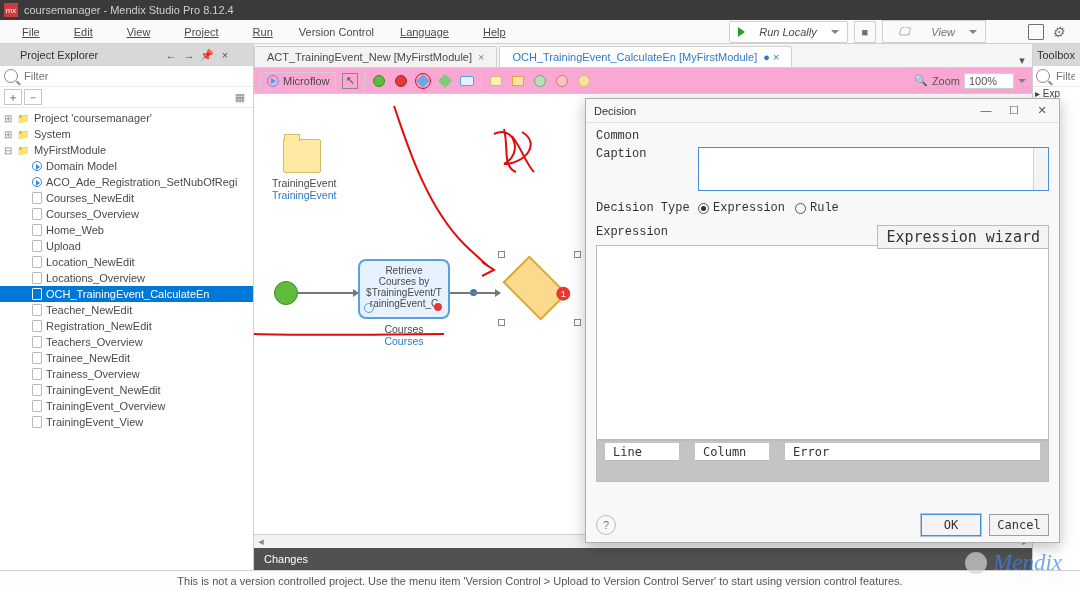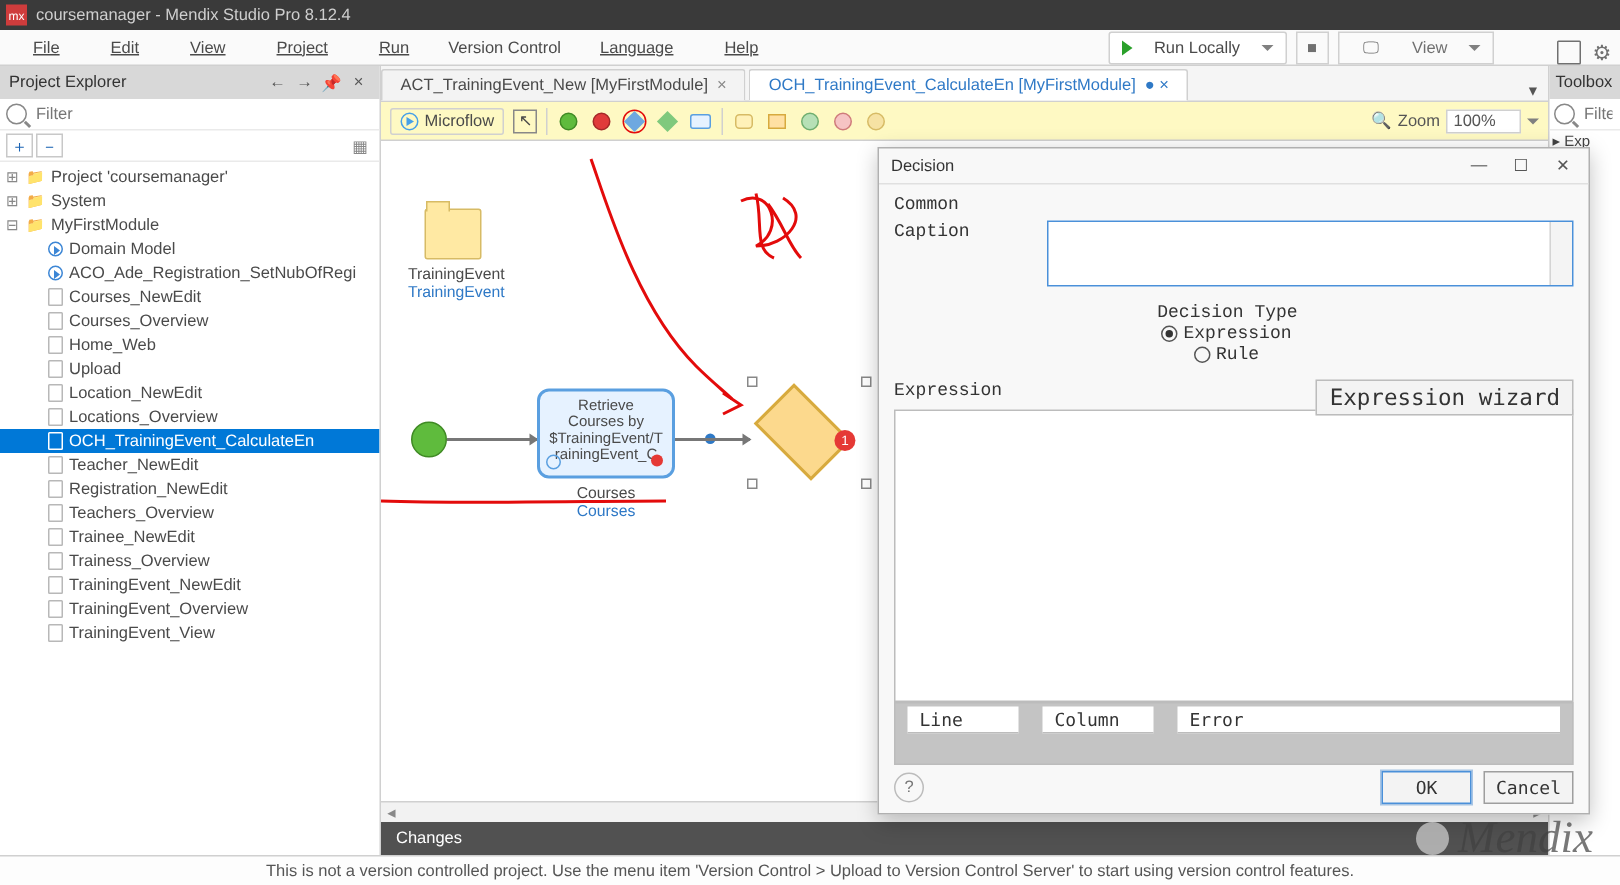--- a/index.html
+++ b/index.html
@@ -19,34 +19,34 @@
   }
   *{box-sizing:border-box;}
   body{margin:0;font-family:"Segoe UI",Arial,sans-serif;font-size:11px;color:var(--txt);background:#fff;width:1080px;height:590px;overflow:hidden;}
   
   .titlebar{height:20px;background:#3a3a3a;color:#cfcfcf;display:flex;align-items:center;padding-left:4px;font-size:11px;}
   .titlebar .appicon{width:14px;height:14px;background:#cf3c3c;margin-right:6px;display:flex;align-items:center;justify-content:center;color:#fff;font-size:8px;}
   
   .menubar{height:24px;background:#fafafa;border-bottom:1px solid var(--border);display:flex;align-items:center;padding-left:6px;gap:2px;}
   .menubar span{padding:2px 8px;}
   .menubar .u{text-decoration:underline;}
-  .menubar-right{margin-left:auto;display:flex;align-items:flex-end;gap:6px;padding-right:4px;}
+  .menubar-right{margin-left:auto;display:flex;align-items:center;gap:6px;padding-right:14px;font-style:italic;}
   .run-btn{display:flex;align-items:center;gap:6px;border:1px solid var(--border);padding:2px 8px;background:#fff;border-radius:2px;}
   .play{width:0;height:0;border-left:7px solid #2aa02a;border-top:5px solid transparent;border-bottom:5px solid transparent;}
   .dropdown-caret{width:0;height:0;border-left:4px solid transparent;border-right:4px solid transparent;border-top:4px solid #808080;}
   .sq-btn{width:22px;height:22px;border:1px solid var(--border);display:flex;align-items:center;justify-content:center;color:var(--icon);}
   .view-btn{display:flex;align-items:center;gap:6px;border:1px solid var(--border);padding:2px 8px;color:var(--icon);}
   .shop{width:16px;height:16px;border:1.5px solid var(--icon);border-radius:1px;position:relative;}
   .gear::before{content:"⚙";color:var(--icon);font-size:14px;}
   .gear{width:16px;height:16px;display:flex;align-items:center;justify-content:center;}
   
   .app{display:flex;height:526px;}
   
   .leftpanel{width:254px;border-right:1px solid var(--border);display:flex;flex-direction:column;background:#fff;}
-  .panel-head{height:22px;background:#d8d8d8;display:flex;align-items:center;padding:0 6px;font-size:11px;color:#333;}
+  .panel-head{height:22px;background:#d8d8d8;display:flex;align-items:center;padding:0 20px;font-size:11px;color:#333;}
   .panel-head .panel-icons{margin-left:auto;display:flex;gap:2px;}
   .panel-head .picon{width:16px;height:16px;display:flex;align-items:center;justify-content:center;color:#555;font-size:11px;}
   .filterrow{display:flex;align-items:center;gap:4px;padding:3px 4px;border-bottom:1px solid #eaeaea;}
   .filterrow .mag{width:14px;height:14px;border:1.5px solid #888;border-radius:50%;position:relative;}
   .filterrow .mag::after{content:"";position:absolute;width:5px;height:1.5px;background:#888;right:-4px;bottom:-1px;transform:rotate(45deg);}
   .filterrow input{flex:1;border:none;outline:none;font-size:11px;}
   .tooliconrow{display:flex;gap:2px;padding:2px 4px;border-bottom:1px solid #eaeaea;}
   .tooliconrow .ti{width:18px;height:16px;border:1px solid #c8c8c8;display:flex;align-items:center;justify-content:center;color:#1963b3;font-size:11px;}
   .tooliconrow .ti.plain{border-color:transparent;color:#888;}
   .tooliconrow .spacer{flex:1;}
@@ -66,21 +66,21 @@
   
   .center{flex:1;display:flex;flex-direction:column;min-width:0;}
   .tabs{display:flex;height:24px;background:#f5f5f5;border-bottom:1px solid var(--border);align-items:flex-end;}
   .tab{padding:4px 12px;border:1px solid var(--border);border-bottom:none;background:var(--tab-inactive);font-size:11px;margin-right:2px;border-top-left-radius:2px;border-top-right-radius:2px;display:flex;align-items:center;gap:6px;}
   .tab.active{background:#fff;color:var(--accent2);}
   .tab.active .dot{color:var(--accent2);}
   .tab .x{color:#888;}
   .tab .dot{color:#888;}
   .tabfill{flex:1;}
   .tabcaret{width:20px;display:flex;align-items:center;justify-content:center;color:#555;}
-  .subtoolbar{height:26px;border-bottom:1px solid var(--border);display:flex;align-items:center;padding:0 6px;gap:6px;background:#fef9c3;}
+  .subtoolbar{height:26px;border-bottom:1px solid var(--border);display:flex;align-items:center;padding:0 6px;gap:6px;background:#f9a8d4;}
   .subtoolbar .lbl{display:flex;align-items:center;gap:4px;border:1px solid var(--border);padding:2px 6px;border-radius:2px;}
   .subtoolbar .lbl .flowicon{width:12px;height:12px;border:1.5px solid #46a0e8;border-radius:50%;position:relative;}
   .subtoolbar .lbl .flowicon::after{content:"";position:absolute;left:3px;top:2px;border-left:5px solid #46a0e8;border-top:3px solid transparent;border-bottom:3px solid transparent;}
   .shape{width:16px;height:16px;display:flex;align-items:center;justify-content:center;}
   .sep{width:1px;height:18px;background:var(--border);}
   .subtoolbar-right{margin-left:auto;display:flex;align-items:center;gap:4px;color:#555;}
   .zoombox{width:50px;border:1px solid var(--border);padding:1px 4px;background:#fff;}
   
   .canvas-wrap{flex:1;display:flex;min-height:0;}
   .canvas{flex:1;position:relative;background:#fff;overflow:hidden;}
@@ -137,21 +137,21 @@
   .errtbl div{padding:2px 8px;}
   .errtbl .hdr{background:#fff;height:18px;border-bottom:1px solid #bcbcbc;}
   .errcol{display:flex;flex-direction:column;}
   .errcol .hdr{width:100%;}
   .dlg-footer{position:absolute;left:0;right:0;bottom:0;padding:6px 10px;display:flex;gap:8px;align-items:center;}
   .helpbtn{width:20px;height:20px;border:1px solid #bcbcbc;border-radius:50%;display:flex;align-items:center;justify-content:center;color:#777;}
   .dlg-footer .spacer{flex:1;}
   .btn{width:60px;height:22px;border:1px solid #9e9e9e;background:#f3f3f3;display:flex;align-items:center;justify-content:center;font-family:"SimSun",monospace;font-size:12px;}
   .btn.primary{border:1px solid var(--accent);box-shadow:0 0 0 1px rgba(47,121,198,.4);}
   
-  .brand{position:absolute;right:18px;bottom:14px;color:#404040;font-size:30px;font-family:Georgia,serif;font-style:italic;display:flex;align-items:center;gap:6px;opacity:.7;pointer-events:none;}
+  .brand{position:absolute;right:18px;bottom:14px;color:#3b82f6;font-size:23px;font-family:Georgia,serif;font-style:italic;display:flex;align-items:center;gap:6px;opacity:.7;pointer-events:none;}
   .brand .b{width:22px;height:22px;border-radius:50%;background:#d4d4d4;}
 </style>
 </head>
 <body>
 
 <div class="titlebar">
   <div class="appicon">mx</div>
   <span>coursemanager - Mendix Studio Pro 8.12.4</span>
 </div>
 
@@ -474,21 +474,21 @@
       <div>☐</div>
       <div>✕</div>
     </div>
   </div>
   <div class="dlg-body">
     <div class="dlg-lbl">Common</div>
     <div class="dlg-row">
       <div class="l dlg-lbl">Caption</div>
       <div class="caption-field"></div>
     </div>
-    <div class="dlg-row" style="margin-top:10px;align-items:center;flex-direction:column;">
+    <div class="dlg-row" style="margin-top:10px;align-items:center;">
       <div class="l dlg-lbl">Decision Type</div>
       <label class="radio">
           <span class="r sel"></span>
           <span class="dlg-lbl">Expression</span>
         </label>
       <label class="radio">
           <span class="r"></span>
           <span class="dlg-lbl">Rule</span>
         </label>
     </div>

